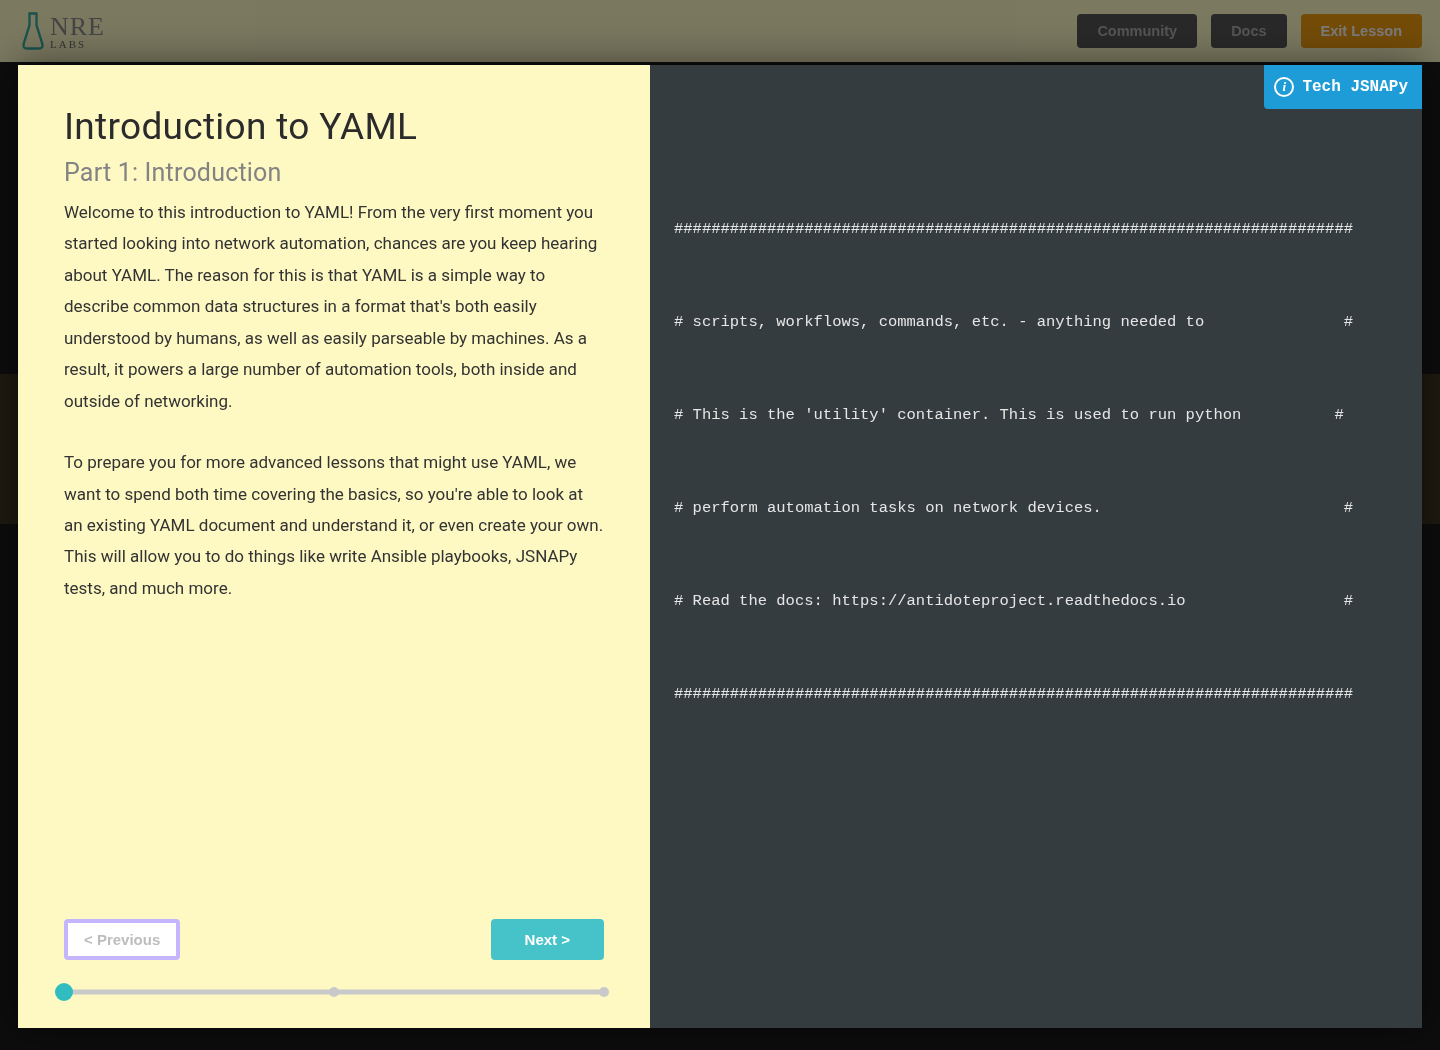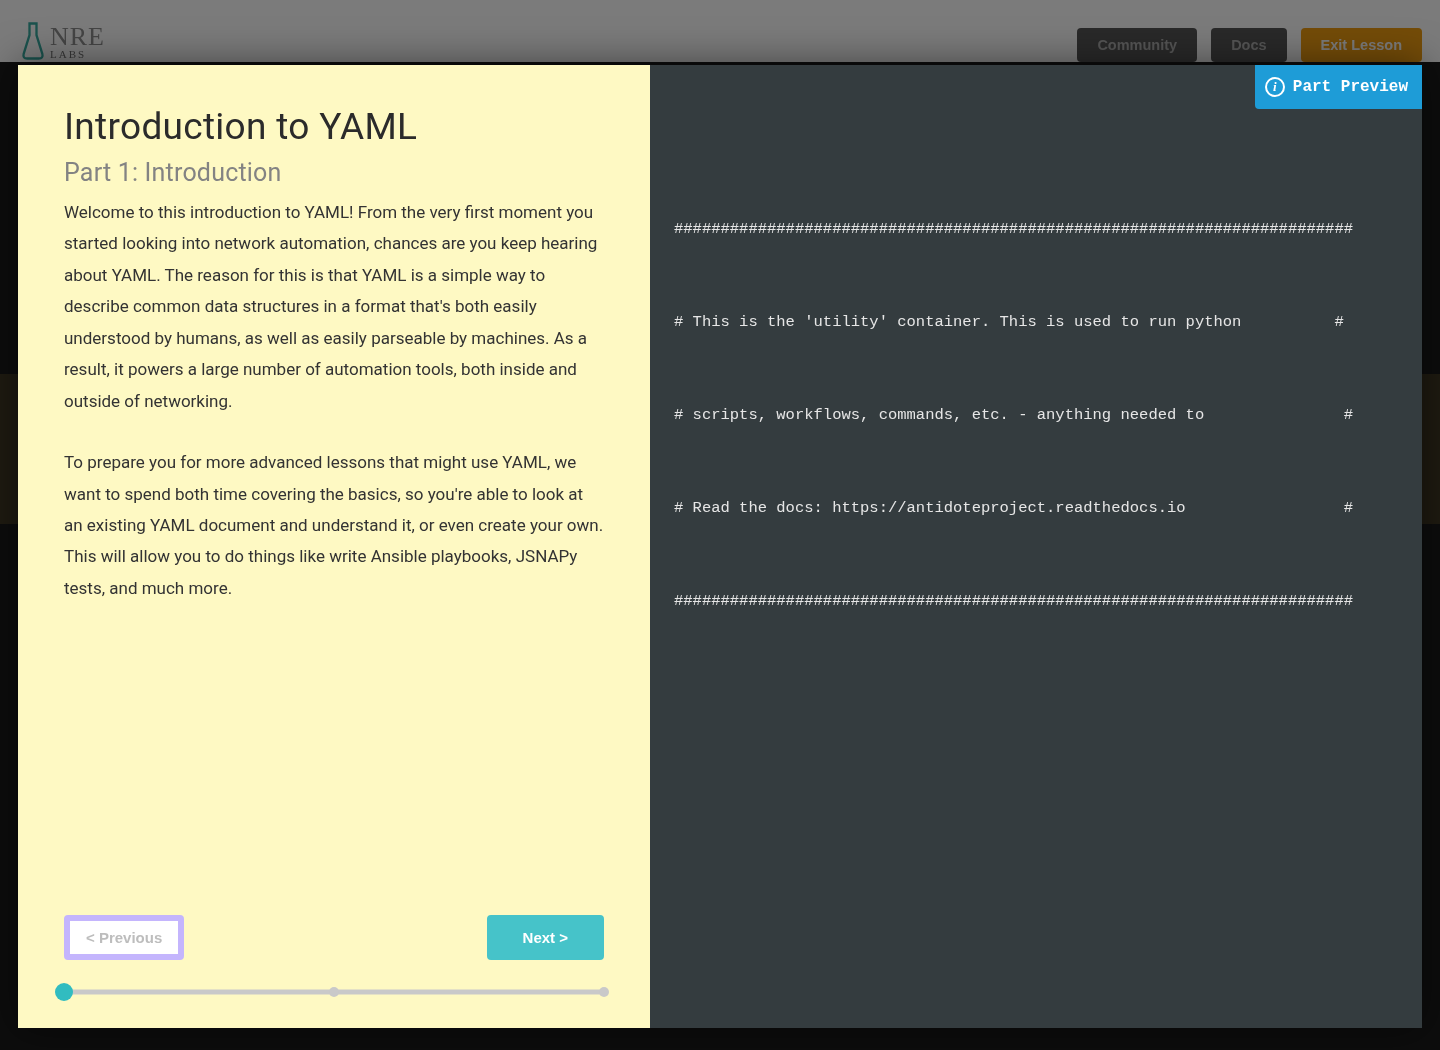--- a/index.html
+++ b/index.html
@@ -1,21 +1,21 @@
 <!DOCTYPE html>
 <html><head>
 <meta charset="utf-8">
 <style>
   * { margin: 0; padding: 0; box-sizing: border-box; }
   html, body { width: 1440px; height: 1050px; font-family: -apple-system, BlinkMacSystemFont, "Segoe UI", Roboto, Helvetica, Arial, sans-serif; background: #0f0f0f; overflow: hidden; }
   .header {
     height: 62px;
-    background: #ffffff;
-    display: flex;
-    align-items: flex-end;
+    background: #fef9c3;
+    display: flex;
+    align-items: center;
     justify-content: space-between;
     padding: 0 18px;
     opacity: 0.45;
   }
   .logo {
     display: flex;
     align-items: center;
     gap: 2px;
     color: #666;
     font-family: Georgia, serif;
@@ -80,21 +80,21 @@
     line-height: 1.85;
     color: #333;
     margin-bottom: 30px;
   }
   .nav-row {
     position: absolute;
     left: 46px; right: 46px; bottom: 68px;
     display: flex; justify-content: space-between;
   }
   .nav-btn {
-    border: 6px solid #c4b5fd; background: #fff; color: #bdbdbd;
+    border: 4px solid #c4b5fd; background: #fff; color: #bdbdbd;
     border-radius: 4px; padding: 8px 16px; font-size: 15px; font-weight: 600;
     cursor: pointer;
   }
   .nav-btn.next {
     background: #46c3c9; border-color: #46c3c9; color: #fff;
     padding: 8px 30px;
   }
   .progress-row {
     position: absolute; left: 46px; right: 46px; bottom: 28px;
     height: 16px;
@@ -184,21 +184,22 @@
       <div class="progress-track"></div>
       <div class="progress-dot active" style="left:0%"></div>
       <div class="progress-dot" style="left:50%"></div>
       <div class="progress-dot" style="left:100%"></div>
     </div>
   </div>
 
   <div class="right-panel">
     <div class="tech-preview">
       <span class="info-icon">i</span>
-      <span>Part Preview</span>
+      <span>Tech JSNAPy</span>
     </div>
     <span class="term-line">#########################################################################</span>
+    <span class="term-line"># scripts, workflows, commands, etc. - anything needed to               #</span>
     <span class="term-line"># This is the 'utility' container. This is used to run python          #</span>
-    <span class="term-line"># scripts, workflows, commands, etc. - anything needed to               #</span>
+    <span class="term-line"># perform automation tasks on network devices.                          #</span>
     <span class="term-line"># Read the docs: https://antidoteproject.readthedocs.io                 #</span>
     <span class="term-line">#########################################################################</span>
   </div>
 </div>
 
 </body></html>

